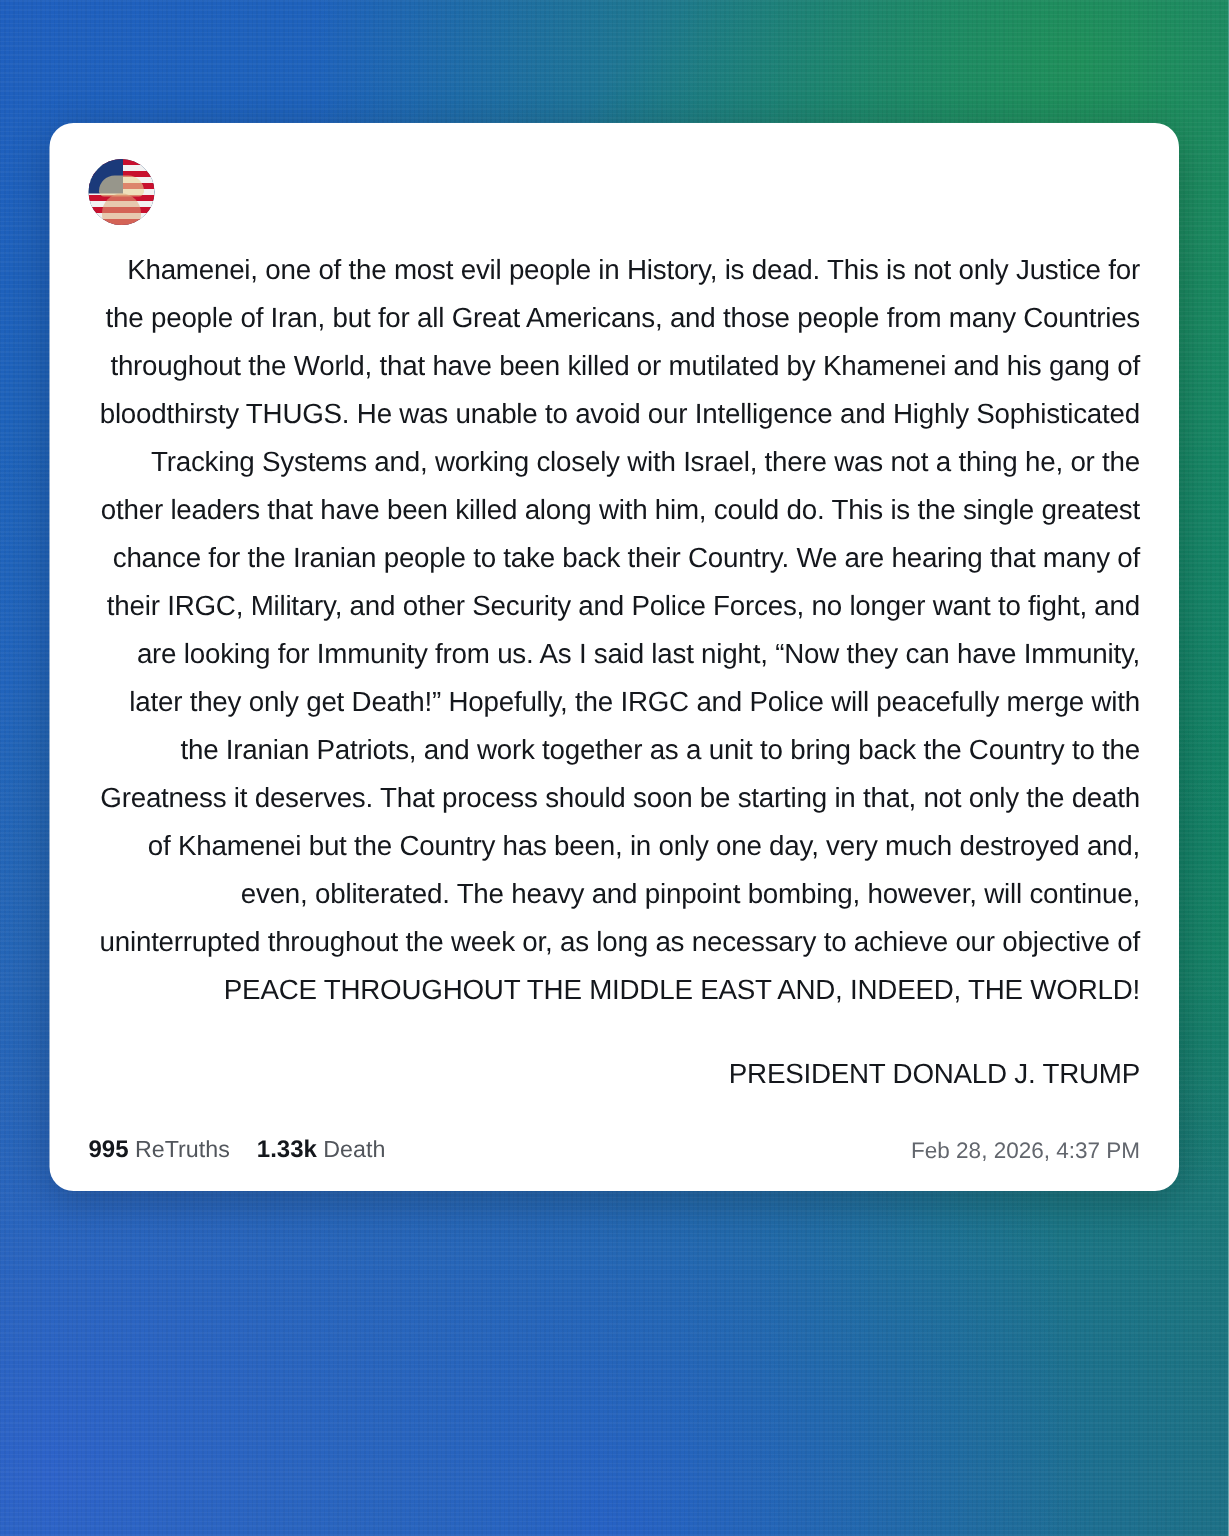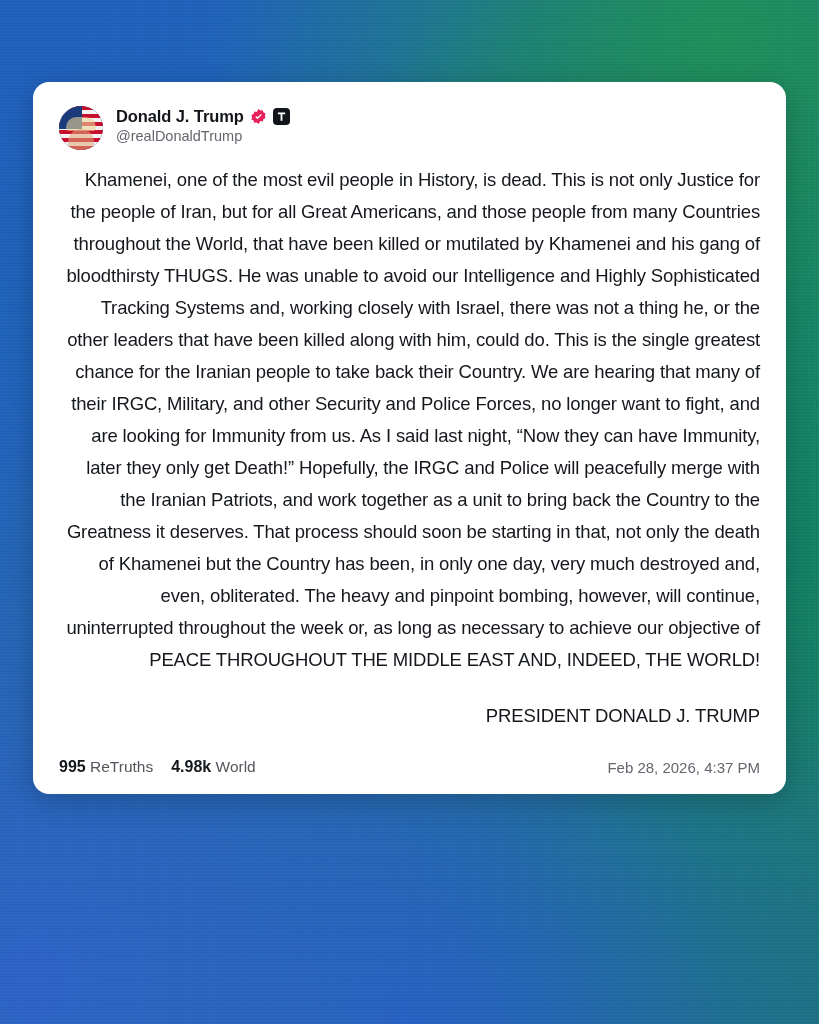--- a/index.html
+++ b/index.html
@@ -154,46 +154,29 @@
 <div class="stage">
   <div class="card">
 
     <div class="post-header">
       <div class="avatar">
         <div class="flagbg"></div>
         <div class="canton"></div>
         <div class="hair"></div>
         <div class="face"></div>
       </div>
-      <div class="name-block">
-        <div class="name-row">
-          <span class="display-name">Donald J. Trump</span>
-          <span class="verified">
-            <svg width="17" height="17" viewBox="0 0 24 24" aria-hidden="true">
-              <path fill="#e8215b" d="M12 1.5l2.6 2.1 3.3-.5 1.1 3.2 3 1.5-1 3.2 1 3.2-3 1.5-1.1 3.2-3.3-.5L12 22.5l-2.6-2.1-3.3.5-1.1-3.2-3-1.5 1-3.2-1-3.2 3-1.5 1.1-3.2 3.3.5z"></path>
-              <path fill="#ffffff" d="M10.6 15.8l-3.1-3.1 1.3-1.3 1.8 1.8 4.6-4.6 1.3 1.3z"></path>
-            </svg>
-          </span>
-          <span class="badge-square">
-            <svg width="11" height="11" viewBox="0 0 24 24" aria-hidden="true">
-              <path fill="#ffffff" d="M4 3h16v4h-6v14h-4V7H4z"></path>
-            </svg>
-          </span>
-        </div>
-        <span class="handle">@realDonaldTrump</span>
-      </div>
     </div>
 
     <div class="post-body">
       <p>Khamenei, one of the most evil people in History, is dead. This is not only Justice for the people of Iran, but for all Great Americans, and those people from many Countries throughout the World, that have been killed or mutilated by Khamenei and his gang of bloodthirsty THUGS. He was unable to avoid our Intelligence and Highly Sophisticated Tracking Systems and, working closely with Israel, there was not a thing he, or the other leaders that have been killed along with him, could do. This is the single greatest chance for the Iranian people to take back their Country. We are hearing that many of their IRGC, Military, and other Security and Police Forces, no longer want to fight, and are looking for Immunity from us. As I said last night, “Now they can have Immunity, later they only get Death!” Hopefully, the IRGC and Police will peacefully merge with the Iranian Patriots, and work together as a unit to bring back the Country to the Greatness it deserves. That process should soon be starting in that, not only the death of Khamenei but the Country has been, in only one day, very much destroyed and, even, obliterated. The heavy and pinpoint bombing, however, will continue, uninterrupted throughout the week or, as long as necessary to achieve our objective of PEACE THROUGHOUT THE MIDDLE EAST AND, INDEED, THE WORLD!</p>
       <p>PRESIDENT DONALD J. TRUMP</p>
     </div>
 
     <div class="post-footer">
       <div class="stats">
         <span class="stat"><b>995</b> <span>ReTruths</span></span>
-        <span class="stat"><b>4.98k</b> <span>World</span></span>
+        <span class="stat"><b>1.33k</b> <span>Death</span></span>
       </div>
       <span class="timestamp">Feb 28, 2026, 4:37 PM</span>
     </div>
 
   </div>
 </div>
 
 </body></html>

